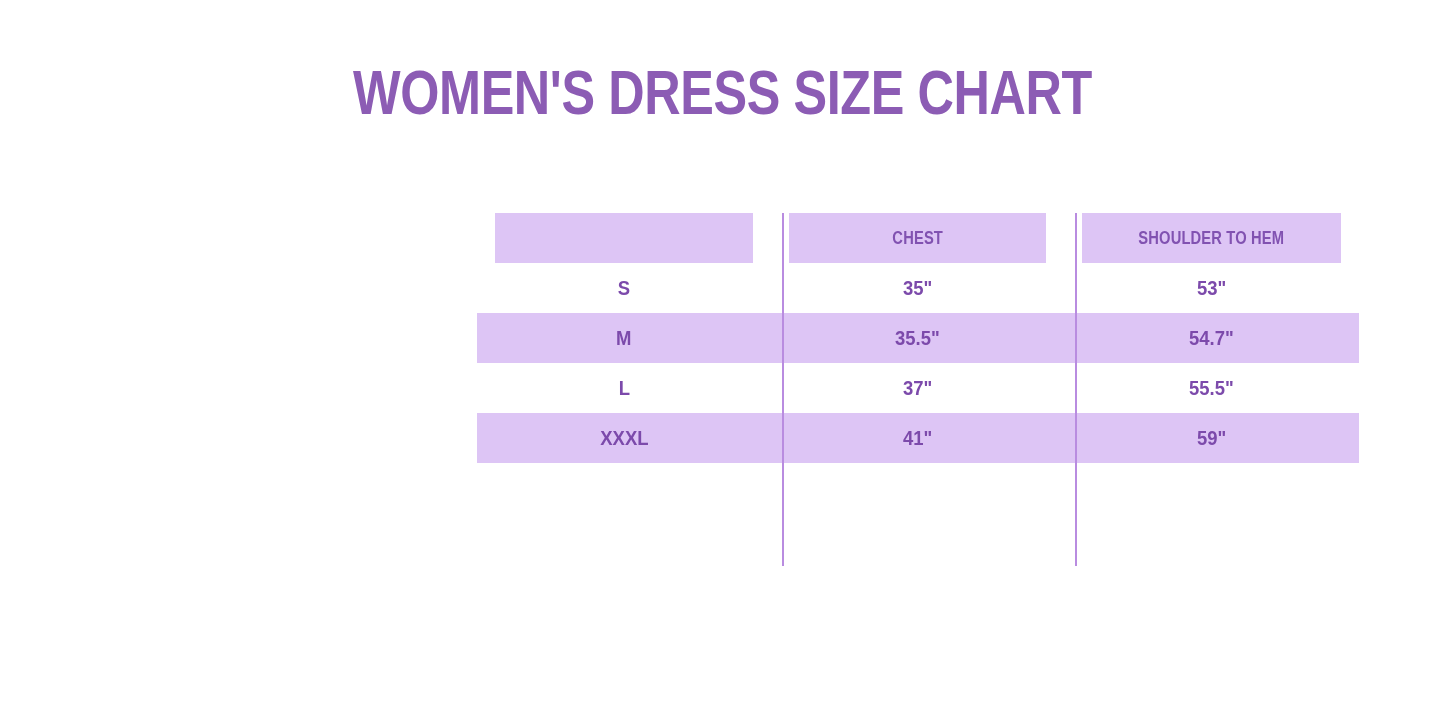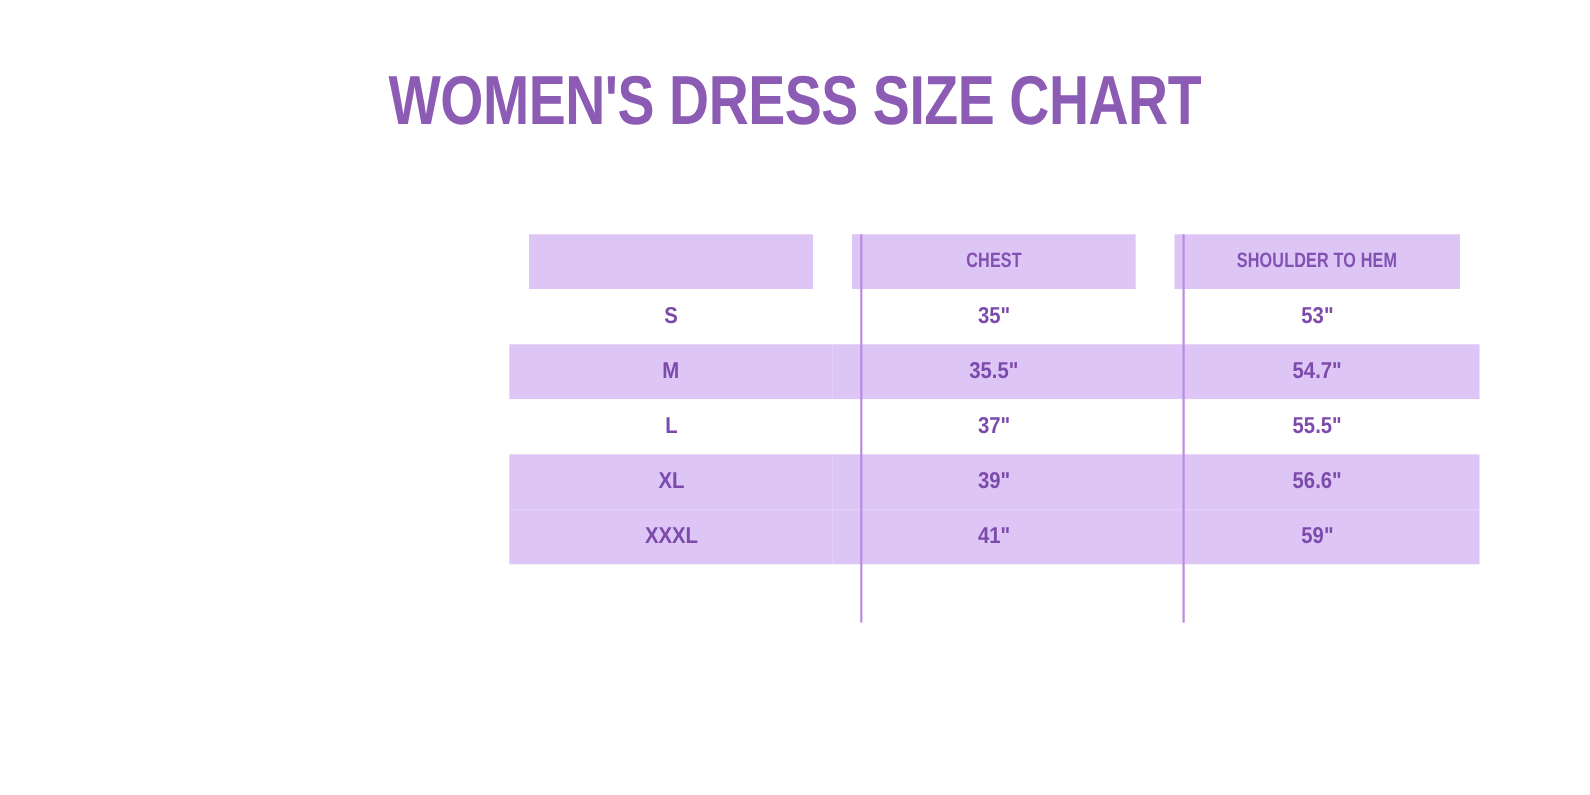--- a/index.html
+++ b/index.html
@@ -35,21 +35,21 @@
     letter-spacing: -0.5px;
     color: #8c5cb4;
     transform: scaleX(0.80);
     transform-origin: center top;
     white-space: nowrap;
   }
 
   
   .size-table {
     position: absolute;
-    left: 463px;
+    left: 477px;
     top: 213px;
     width: 882px;
     border-collapse: collapse;
     table-layout: fixed;
   }
   .size-table td,
   .size-table th {
     padding: 0;
     margin: 0;
     height: 50px;
@@ -139,25 +139,20 @@
         <td><span class="cellval">M</span></td>
         <td><span class="cellval">35.5"</span></td>
         <td><span class="cellval">54.7"</span></td>
       </tr>
       <tr class="row-light">
         <td><span class="cellval">L</span></td>
         <td><span class="cellval">37"</span></td>
         <td><span class="cellval">55.5"</span></td>
       </tr>
       <tr class="row-shade">
-        <td><span class="cellval">XL</span></td>
-        <td><span class="cellval">39"</span></td>
-        <td><span class="cellval">56.6"</span></td>
-      </tr>
-      <tr class="row-shade">
         <td><span class="cellval">XXXL</span></td>
         <td><span class="cellval">41"</span></td>
         <td><span class="cellval">59"</span></td>
       </tr>
     </tbody>
   </table>
 
   <div class="divider d1"></div>
   <div class="divider d2"></div>
 

